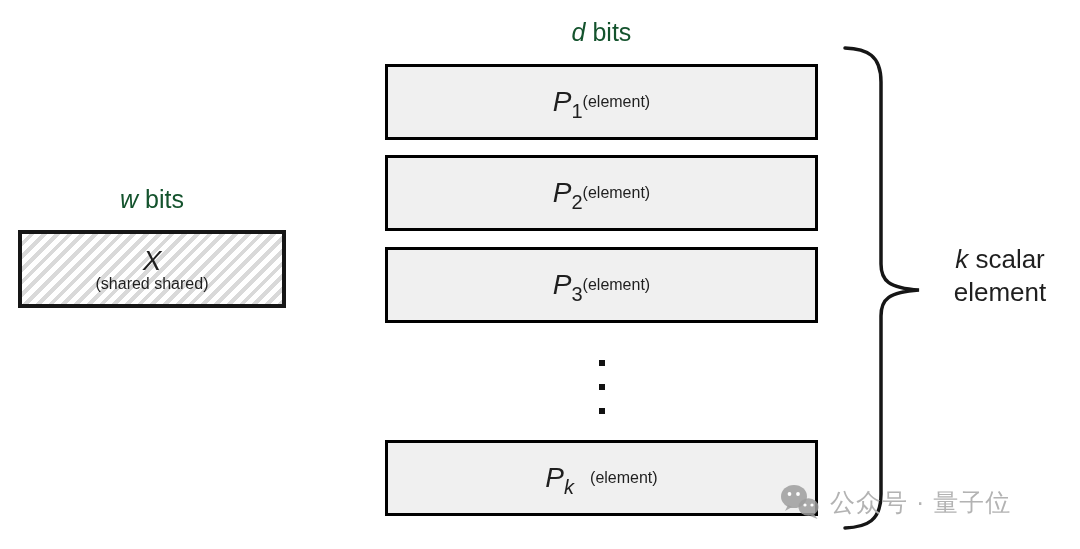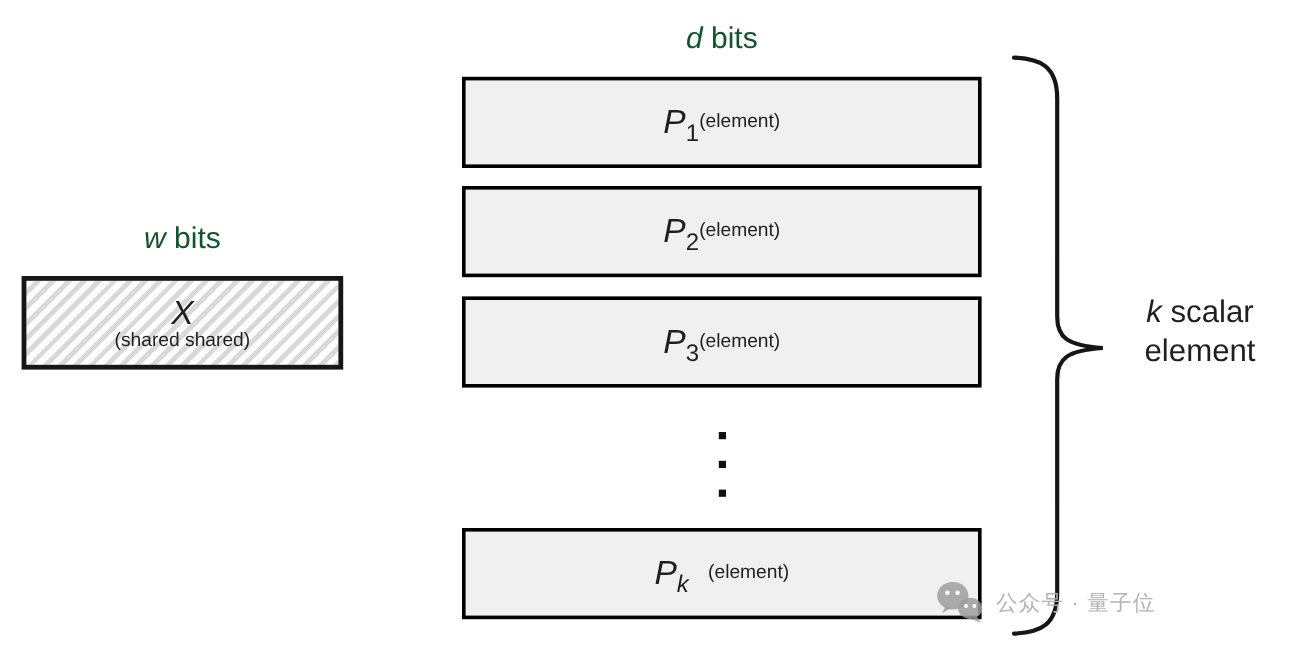--- a/index.html
+++ b/index.html
@@ -39,21 +39,21 @@
   .brace-svg{position:absolute;left:835px;top:40px;}
 
   .brace-label{
     position:absolute;left:925px;top:243px;width:150px;text-align:center;
     font-size:26px;line-height:1.27;color:#1f1f1f;
   }
   .brace-label i{font-style:italic;}
 
   .watermark{
     position:absolute;left:780px;top:483px;display:flex;align-items:center;
-    color:#b3b3b3;font-size:18px;letter-spacing:1px;white-space:nowrap;
+    color:#b3b3b3;font-size:25px;letter-spacing:1px;white-space:nowrap;
   }
   .watermark .wm-text{margin-left:10px;}
 </style>
 </head>
 <body>
 
 <div class="canvas">
 
   <div class="bits-label w-label"><i>w</i><span> bits</span></div>
 

